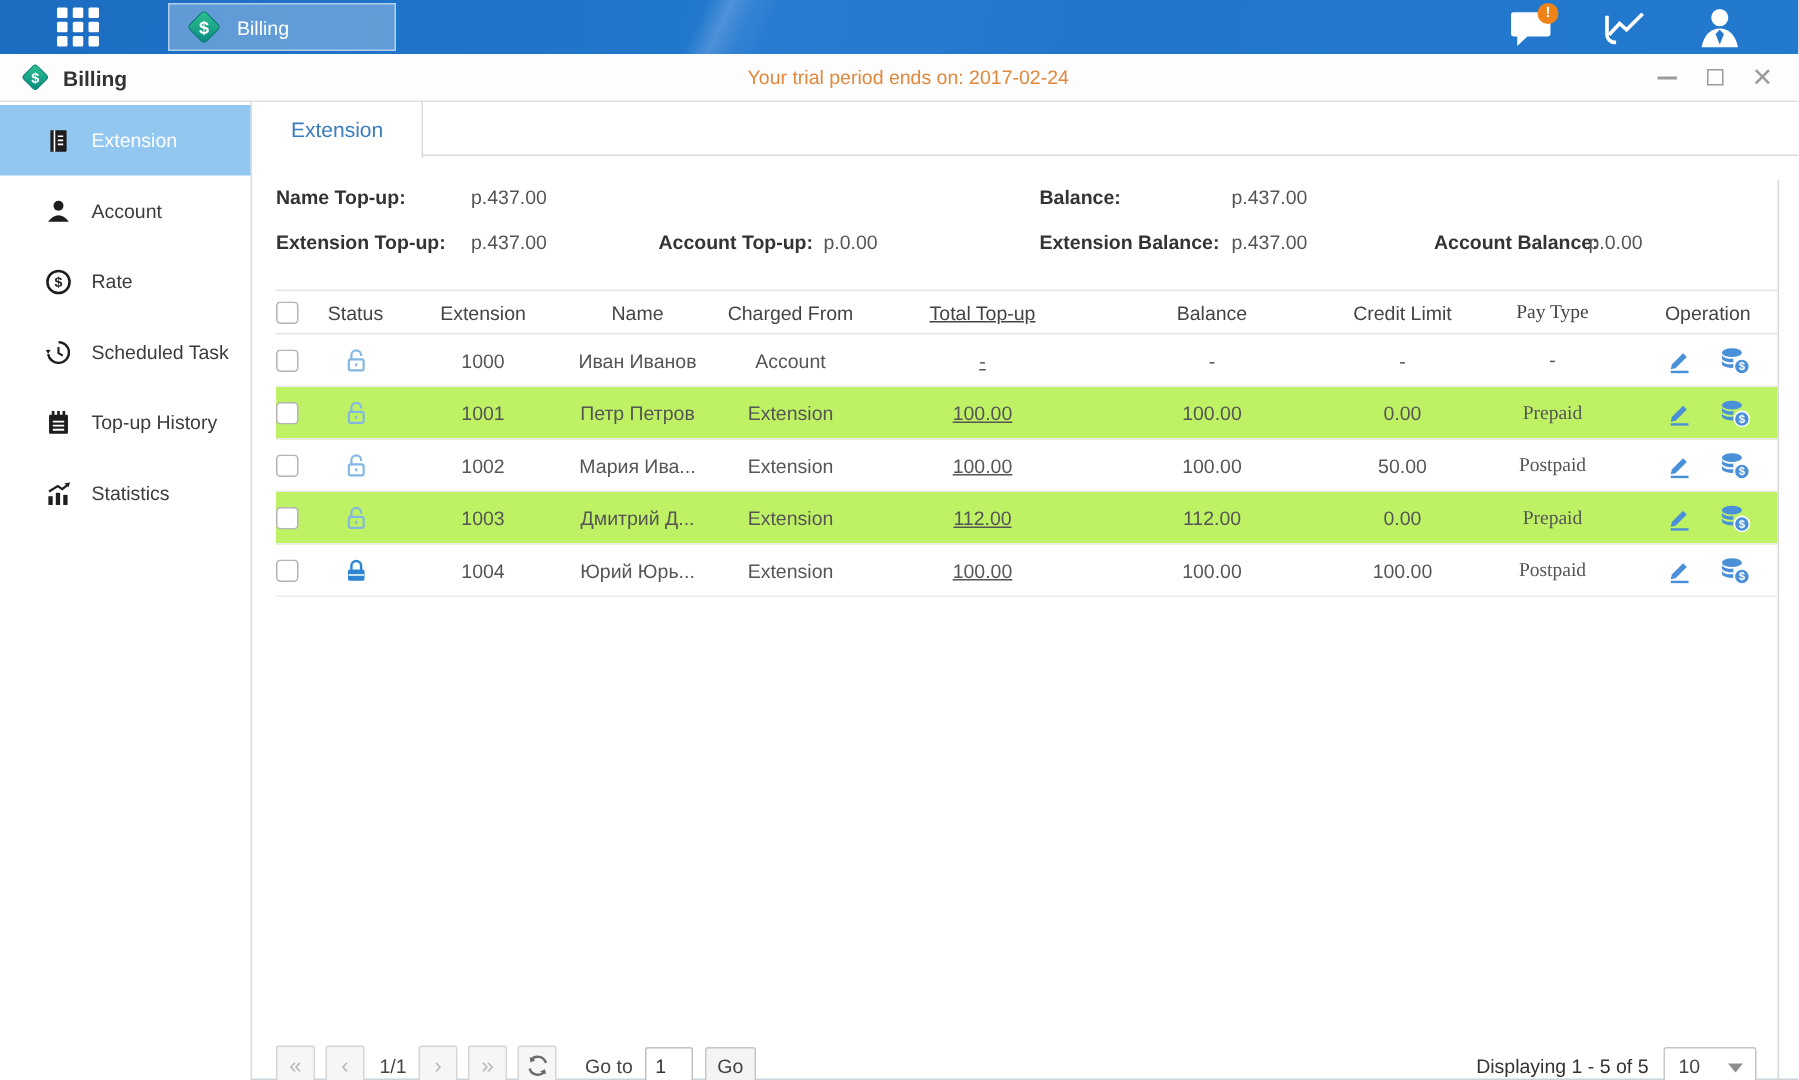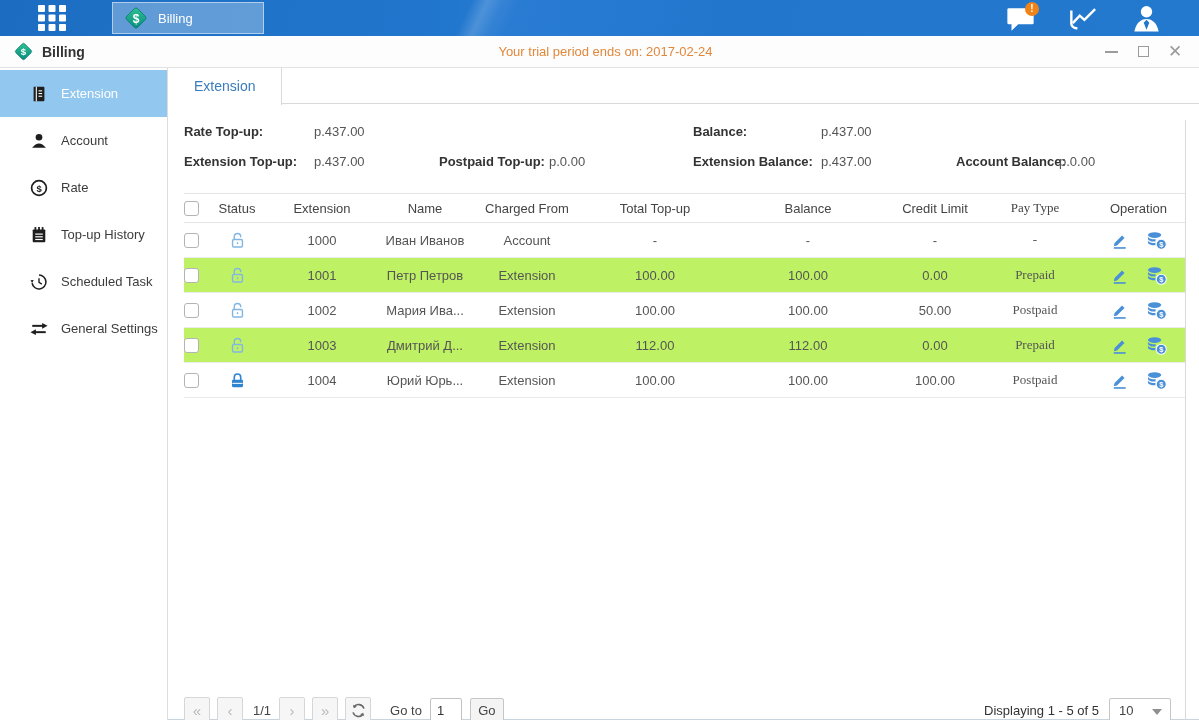--- a/index.html
+++ b/index.html
@@ -56,21 +56,21 @@
   .exttable { margin-top:13px; width:1001px; font-size:13px; color:#555; }
   .trow { display:flex; align-items:center; border-bottom:1px solid #ececec; height:35px; }
   .trow.head { height:30px; border-top:1px solid #e4e4e4; border-bottom:1px solid #e4e4e4; color:#444; }
   .trow.alt { background:#bef264; }
   .cell { display:flex; align-items:center; justify-content:center; overflow:hidden; white-space:nowrap; }
   .c-check { width:28px; justify-content:flex-start; }
   .c-status { width:50px; }
   .c-ext { width:120px; }
   .c-name { width:86px; }
   .c-charged { width:118px; }
-  .c-topup { width:138px; }
+  .c-topup { width:138px;text-decoration:underline; }
   .c-balance { width:168px; }
   .c-credit { width:86px; }
   .c-paytype { width:114px;font-family:Liberation Serif, serif; }
   .c-op { width:93px; gap:17px; }
   .checkbox { width:15px; height:15px; border:1px solid #b4b4b4; border-radius:3px; background:#fff; cursor:pointer; }
   .op-ico { cursor:pointer; display:flex; }
 
   
   .footer { position:absolute; left:16px; right:14px; bottom:12px; display:flex; align-items:center; }
   .pg-btn { width:26px; height:26px; background:#f6f6f6; border:1px solid #d6d6d6; border-radius:2px; color:#b9b9b9; font-size:15px; display:flex; align-items:center; justify-content:center; margin-right:7px; cursor:pointer; }
@@ -186,74 +186,75 @@
         <span class="lbl">Account</span>
       </div>
       <div class="side-item">
         <svg width="18" height="18" viewBox="0 0 20 20">
           <circle cx="10" cy="10" r="8.2" fill="none" stroke="#1e1e1e" stroke-width="1.9"></circle>
           <text x="10" y="14" font-size="10.5" font-weight="bold" text-anchor="middle" fill="#1e1e1e" font-family="Liberation Sans, sans-serif">$</text>
         </svg>
         <span class="lbl">Rate</span>
       </div>
       <div class="side-item">
+        <svg width="18" height="18" viewBox="-1 -1 22 22" fill="none" stroke="#1e1e1e" stroke-width="1.9">
+          <path d="M10 1.5 a8.5 8.5 0 1 1 -8.4 9.8"></path>
+          <path d="M1.6 11.3 l-2 -3.4 4 -0.2 z" fill="#1e1e1e" stroke="none"></path>
+          <polyline points="10,5.5 10,10.5 13.5,12.5" stroke-width="1.7"></polyline>
+        </svg>
+        <span class="lbl">Scheduled Task</span>
+      </div>
+      <div class="side-item">
         <svg width="18" height="18" viewBox="0 0 20 20">
           <rect x="3" y="3.8" width="14" height="14.2" rx="1" fill="#1e1e1e"></rect>
           <g stroke="#1e1e1e" stroke-width="2">
               <line x1="6" y1="1.2" x2="6" y2="5"></line>
               <line x1="10" y1="1.2" x2="10" y2="5"></line>
               <line x1="14" y1="1.2" x2="14" y2="5"></line>
             </g>
           <g stroke="#fff" stroke-width="1.3">
               <line x1="5.8" y1="9" x2="14.2" y2="9"></line>
               <line x1="5.8" y1="12" x2="14.2" y2="12"></line>
               <line x1="5.8" y1="15" x2="14.2" y2="15"></line>
             </g>
         </svg>
         <span class="lbl">Top-up History</span>
       </div>
       <div class="side-item">
-        <svg width="18" height="18" viewBox="-1 -1 22 22" fill="none" stroke="#1e1e1e" stroke-width="1.9">
-          <path d="M10 1.5 a8.5 8.5 0 1 1 -8.4 9.8"></path>
-          <path d="M1.6 11.3 l-2 -3.4 4 -0.2 z" fill="#1e1e1e" stroke="none"></path>
-          <polyline points="10,5.5 10,10.5 13.5,12.5" stroke-width="1.7"></polyline>
-        </svg>
-        <span class="lbl">Scheduled Task</span>
-      </div>
-      <div class="side-item">
         <svg width="18" height="18" viewBox="0 0 20 20">
-          <g stroke="#1e1e1e" stroke-width="2.2">
-              <line x1="2.5" y1="6.5" x2="14.5" y2="6.5"></line>
-              <line x1="5.5" y1="13.5" x2="17.5" y2="13.5"></line>
+          <g fill="#1e1e1e">
+              <rect x="2.5" y="12" width="3.2" height="6.5"></rect>
+              <rect x="8" y="9.5" width="3.2" height="9"></rect>
+              <rect x="13.5" y="11" width="3.2" height="7.5"></rect>
             </g>
-          <path d="M13.5 3.2 l6 3.3 -6 3.3 z" fill="#1e1e1e"></path>
-          <path d="M6.5 10.2 l-6 3.3 6 3.3 z" fill="#1e1e1e"></path>
-        </svg>
-        <span class="lbl">General Settings</span>
+          <path d="M3 8.5 L9.5 4.5 L12.8 6.8 L17.5 3" stroke="#1e1e1e" stroke-width="1.6" fill="none"></path>
+          <path d="M18.5 1.8 l-4 0.6 2.9 3 z" fill="#1e1e1e"></path>
+        </svg>
+        <span class="lbl">Statistics</span>
       </div>
     </div>
 
     <div class="content">
       <div class="tabbar">
         <div class="tab">Extension</div>
       </div>
 
       <div class="panel">
 
         <div class="summary">
           <div class="srow">
-            <span class="pos p0 slabel">Rate Top-up:</span>
+            <span class="pos p0 slabel">Name Top-up:</span>
             <span class="pos p1">p.437.00</span>
             <span class="pos p4 slabel">Balance:</span>
             <span class="pos p5">p.437.00</span>
           </div>
           <div class="srow">
             <span class="pos p0 slabel">Extension Top-up:</span>
             <span class="pos p1">p.437.00</span>
-            <span class="pos p2 slabel">Postpaid Top-up:</span>
+            <span class="pos p2 slabel">Account Top-up:</span>
             <span class="pos p3">p.0.00</span>
             <span class="pos p4 slabel">Extension Balance:</span>
             <span class="pos p5">p.437.00</span>
             <span class="pos p6 slabel">Account Balance:</span>
             <span class="pos p7">p.0.00</span>
           </div>
         </div>
 
 
         <div class="exttable">

